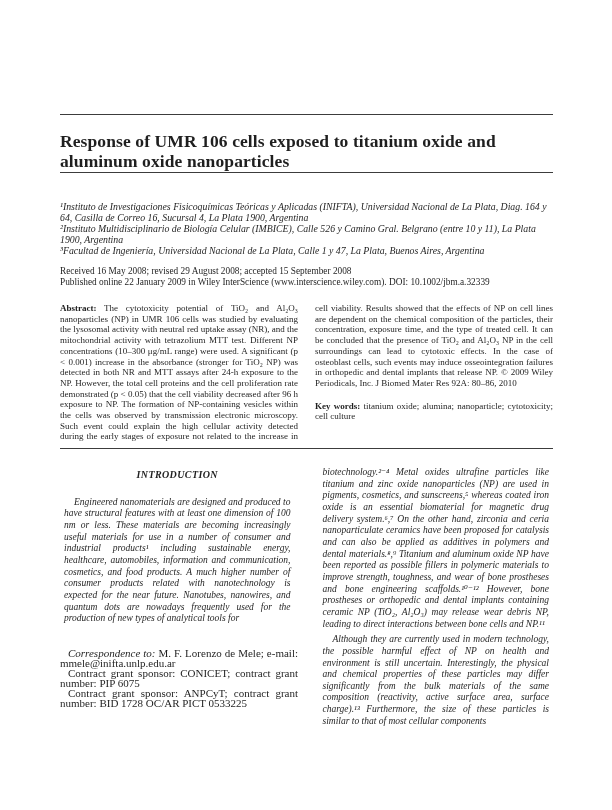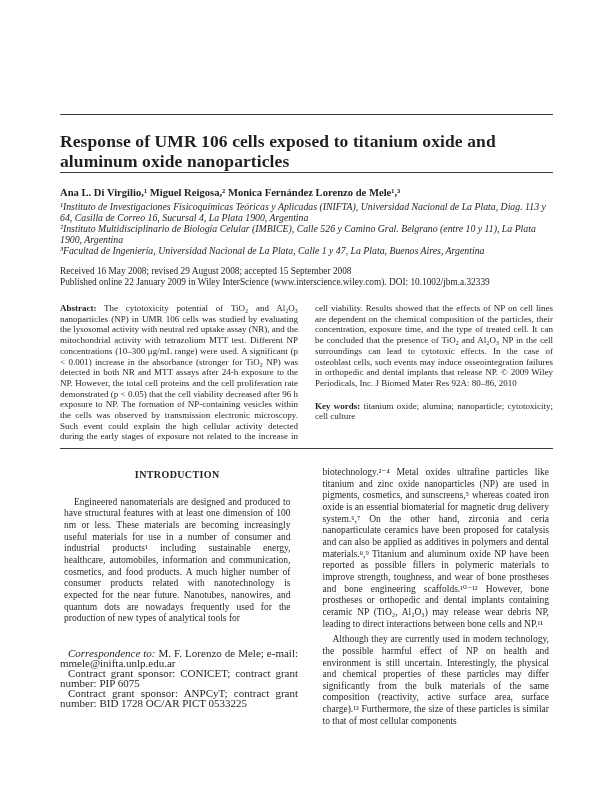--- a/index.html
+++ b/index.html
@@ -34,21 +34,21 @@
     font-size:9px; line-height:10.7px; text-align:justify;
     column-count:2; column-gap:17px; column-fill:auto;
   }
   .abstract p { margin:0; }
   .abstract .kw { margin-top:12px; break-inside:avoid; }
   .b { font-weight:bold; }
   .i { font-style:italic; }
 
   .body-cols {
     position:absolute; left:60px; top:463px; width:493px;
-    display:flex; gap:24px;
+    display:flex; gap:24px;font-style:italic;
   }
   .col { width:238px; font-size:9.5px; line-height:11.65px; text-align:justify; }
   .col p { margin:4px; }
   .section-heading {
     font-weight:bold; text-align:center; font-size:10px; letter-spacing:0.4px;
     margin:6px 0 16px 0;
   }
   .indent { text-indent:10px; }
 
   .footnotes {
@@ -64,24 +64,23 @@
 <body>
 
 <div class="page">
 
   <div class="rule rule-top"></div>
 
   <h1 class="title">Response of UMR 106 cells exposed to titanium oxide and aluminum oxide nanoparticles</h1>
 
   <div class="rule rule-title"></div>
 
-  <div class="authors">Ana L. Di Virgilio,¹ Miguel Reigosa,² Monica Fernández Lorenzo de Mele¹,³</div>
 
   <div class="affiliations">
-    <div>¹Instituto de Investigaciones Fisicoquímicas Teóricas y Aplicadas (INIFTA), Universidad Nacional de La Plata, Diag. 113 y 64, Casilla de Correo 16, Sucursal 4, La Plata 1900, Argentina</div>
+    <div>¹Instituto de Investigaciones Fisicoquímicas Teóricas y Aplicadas (INIFTA), Universidad Nacional de La Plata, Diag. 164 y 64, Casilla de Correo 16, Sucursal 4, La Plata 1900, Argentina</div>
     <div>²Instituto Multidisciplinario de Biología Celular (IMBICE), Calle 526 y Camino Gral. Belgrano (entre 10 y 11), La Plata 1900, Argentina</div>
     <div>³Facultad de Ingeniería, Universidad Nacional de La Plata, Calle 1 y 47, La Plata, Buenos Aires, Argentina</div>
   </div>
 
   <div class="dates">
     <div>Received 16 May 2008; revised 29 August 2008; accepted 15 September 2008</div>
     <div>Published online 22 January 2009 in Wiley InterScience (www.interscience.wiley.com). DOI: 10.1002/jbm.a.32339</div>
   </div>
 
   <div class="abstract">

